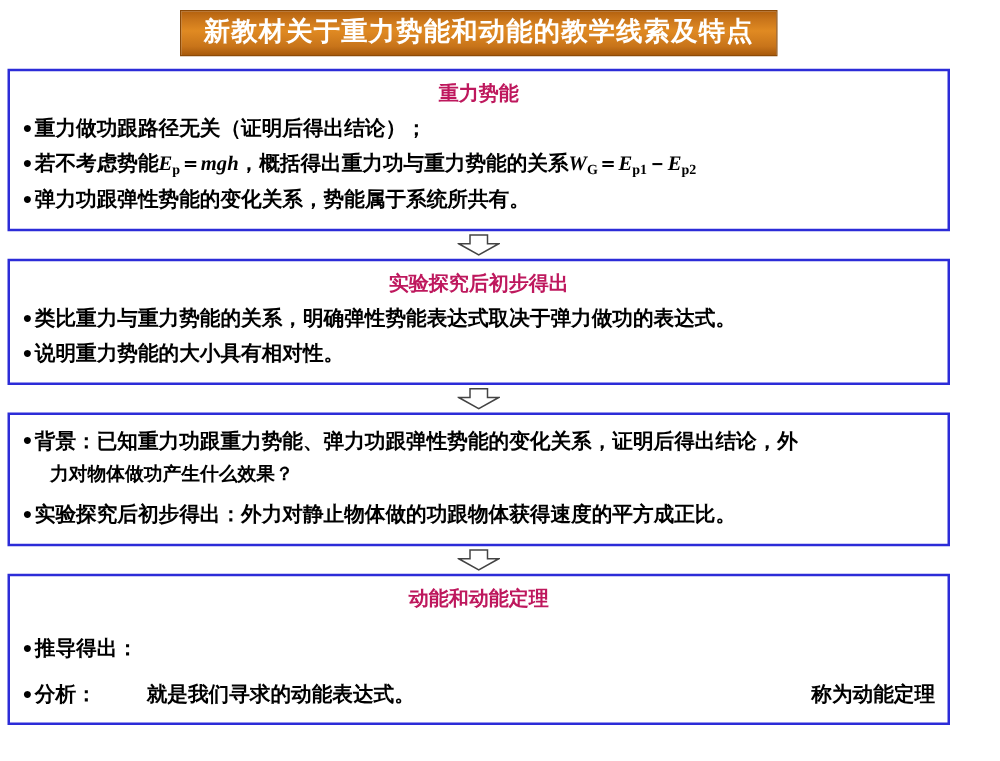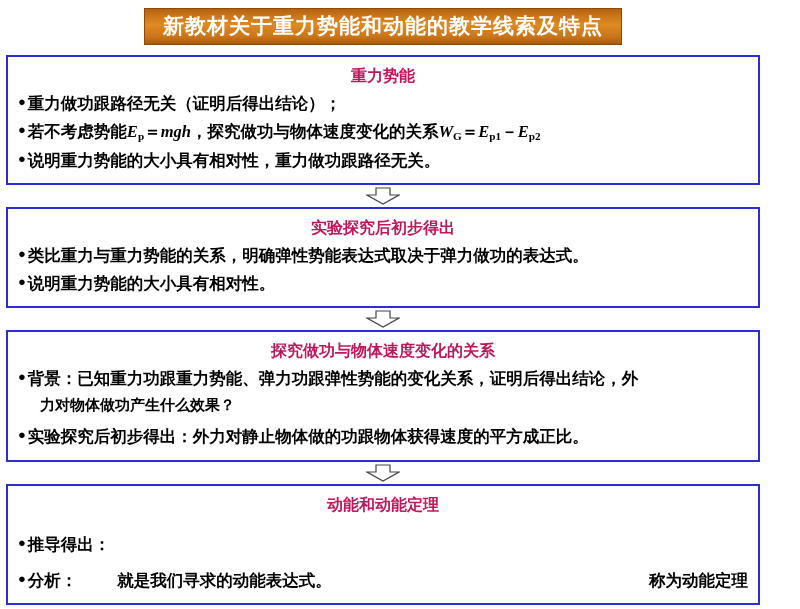--- a/index.html
+++ b/index.html
@@ -126,27 +126,27 @@
     <div class="box-title">重力势能</div>
 
     <div class="bullet-line">
       <span class="bullet-dot">●</span>
       <span class="bullet-text">重力做功跟路径无关（证明后得出结论）；</span>
     </div>
 
     <div class="bullet-line">
       <span class="bullet-dot">●</span>
       <span class="bullet-text">
-        <span>若不考虑势能</span><span><i class="var">E</i><span class="sub">p</span>＝<i class="var">mgh</i></span><span>，探究做功与物体速度变化的关系</span><span><i class="var">W</i><span class="sub">G</span>＝<i class="var">E</i><span class="sub">p1</span>－<i class="var">E</i><span class="sub">p2</span></span>
+        <span>若不考虑势能</span><span><i class="var">E</i><span class="sub">p</span>＝<i class="var">mgh</i></span><span>，概括得出重力功与重力势能的关系</span><span><i class="var">W</i><span class="sub">G</span>＝<i class="var">E</i><span class="sub">p1</span>－<i class="var">E</i><span class="sub">p2</span></span>
       </span>
     </div>
 
     <div class="bullet-line">
       <span class="bullet-dot">●</span>
-      <span class="bullet-text">说明重力势能的大小具有相对性，重力做功跟路径无关。</span>
+      <span class="bullet-text">弹力功跟弹性势能的变化关系，势能属于系统所共有。</span>
     </div>
   </div>
 
   <div class="arrow-wrap">
     <svg class="arrow-down" viewBox="0 0 34 18">
       <polygon points="10,1 24,1 24,8 33,8 17,17 1,8 10,8" fill="#ffffff" stroke="#444444" stroke-width="1.2"></polygon>
     </svg>
   </div>
 
   <div class="box">
@@ -162,21 +162,20 @@
     </div>
   </div>
 
   <div class="arrow-wrap">
     <svg class="arrow-down" viewBox="0 0 34 18">
       <polygon points="10,1 24,1 24,8 33,8 17,17 1,8 10,8" fill="#ffffff" stroke="#444444" stroke-width="1.2"></polygon>
     </svg>
   </div>
 
   <div class="box">
-    <div class="box-title">探究做功与物体速度变化的关系</div>
 
     <div class="bullet-line">
       <span class="bullet-dot">●</span>
       <span class="bullet-text">背景：已知重力功跟重力势能、弹力功跟弹性势能的变化关系，证明后得出结论，外</span>
     </div>
     <div class="indent-line">力对物体做功产生什么效果？</div>
     <div class="bullet-line" style="margin-top:8px;">
       <span class="bullet-dot">●</span>
       <span class="bullet-text">实验探究后初步得出：外力对静止物体做的功跟物体获得速度的平方成正比。</span>
     </div>

